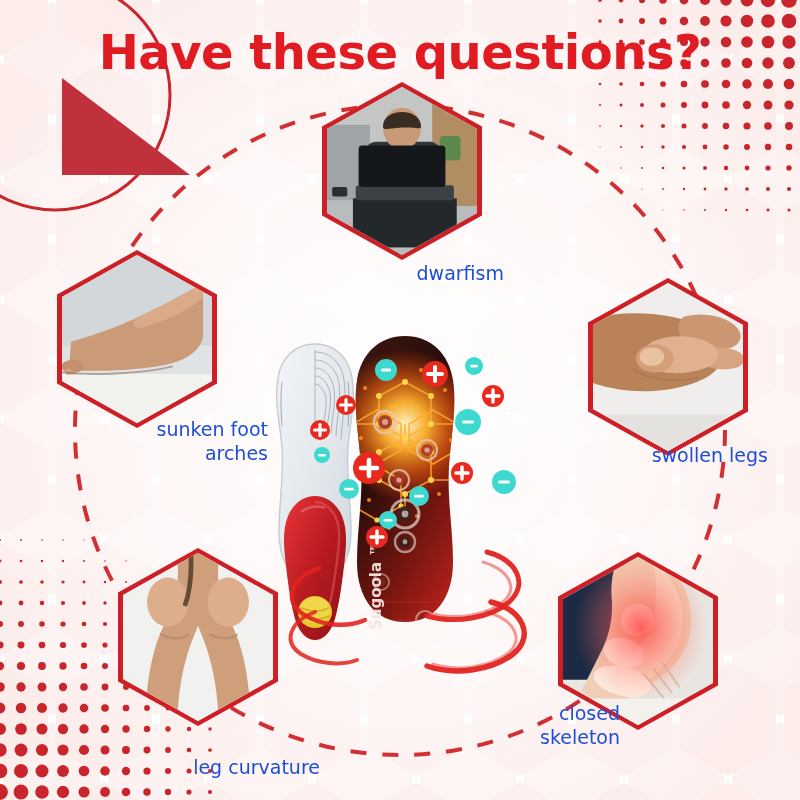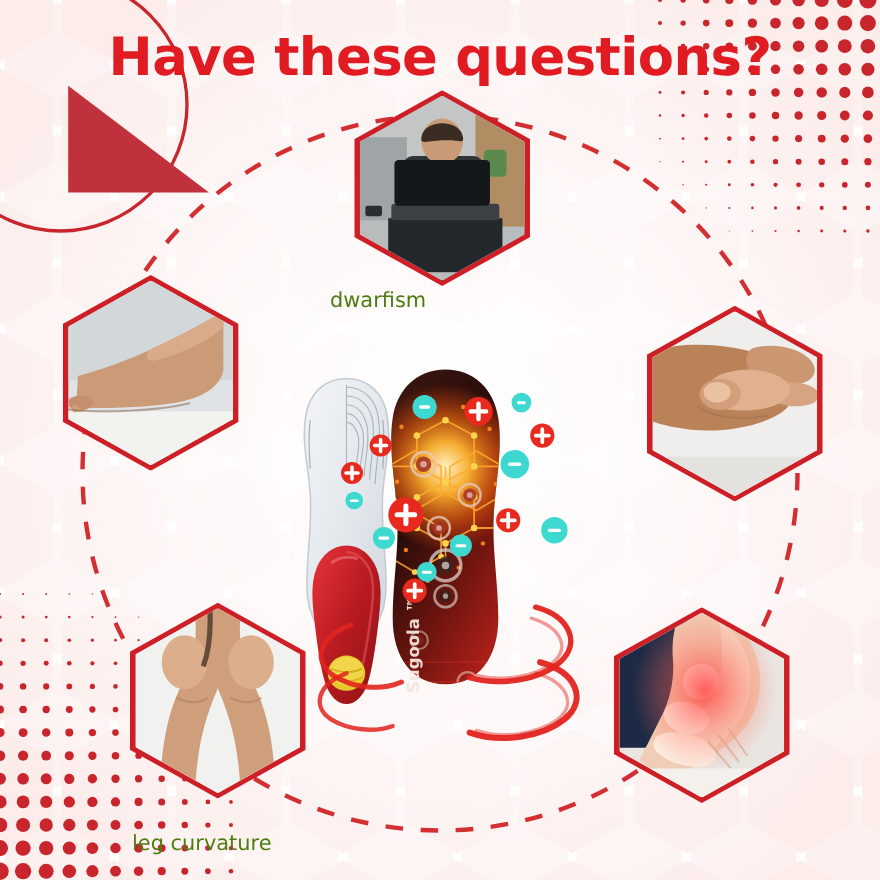--- a/index.html
+++ b/index.html
@@ -42,25 +42,25 @@
     clip-path:polygon(50% 0%,100% 25%,100% 75%,50% 100%,0% 75%,0% 25%);
     overflow:hidden;
     background:#d8d8d8;
   }
   .hex .photo > svg{display:block;width:100%;height:100%;}
 
   
   .lbl{
     position:absolute;
     z-index:30;
-    color:#4d7c0f;
+    color:#1d4ed8;
     font-size:19px;
     line-height:1.25;
     font-family:"DejaVu Sans", sans-serif;
-    text-align:left;
+    text-align:right;
     white-space:pre-line;
   }
 
   
   #product{position:absolute;left:255px;top:330px;width:300px;height:370px;z-index:20;}
   #product svg{display:block;}
 </style>
 </head>
 <body>
 
@@ -369,37 +369,40 @@
         <rect x="0" y="0" width="160" height="96" fill="#d2d7da"></rect>
         <rect x="0" y="126" width="160" height="52" fill="#f2f2ee"></rect>
         <path d="M150 30c-18 10-46 26-78 40-22 10-48 18-62 22l-2 30c26 2 78 0 104-6 22-5 36-16 38-30z" fill="#cb9b78"></path>
         <path d="M150 30c-16 9-40 23-68 35-8 4-8 14 2 12 26-6 58-22 66-33z" fill="#d9ab88"></path>
         <ellipse cx="12" cy="118" rx="12" ry="7" fill="#c58f6d"></ellipse>
         <path d="M8 120c-4 0-6 5-2 7l10-1z" fill="#d3a07c"></path>
         <path d="M0 124c30 4 86 2 118-6" stroke="#8a6a52" stroke-width="2" fill="none" opacity=".55"></path>
       </svg>
     </div>
   </div>
+  <div class="lbl" style="left:64px;top:418px;width:204px;">sunken foot
+arches</div>
 
   <div class="hex" style="left:588px;top:278px;width:160px;height:178px;">
     <div class="frame"></div>
     <div class="photo">
       <svg viewBox="0 0 160 178" preserveAspectRatio="xMidYMid slice">
         <rect width="160" height="178" fill="#efeeec"></rect>
         <rect x="0" y="140" width="160" height="38" fill="#e3e2df"></rect>
         <path d="M-6 40c40-14 96-8 126 8 16 9 22 26 14 40-10 18-56 30-96 26-24-3-44-8-50-16z" fill="#b98258"></path>
         <path d="M96 36c18-6 44-2 56 10 8 8 6 18-4 22-14 6-36 4-48-4-10-7-12-22-4-28z" fill="#cb9672"></path>
         <path d="M120 70c16-4 36 0 40 8 3 7-4 12-14 13-14 2-28-2-32-9-3-6 0-10 6-12z" fill="#d7a482"></path>
         <path d="M64 62c22-10 54-6 66 6 6 6 4 14-6 20-18 10-54 10-68 0-8-6-4-20 8-26z" fill="#e0b08f"></path>
         <ellipse cx="66" cy="80" rx="20" ry="15" fill="#d49e7b"></ellipse>
         <ellipse cx="63" cy="78" rx="13" ry="10" fill="#e9c2a2"></ellipse>
         <path d="M44 92c14 10 44 14 68 8" stroke="#9c6f52" stroke-width="2" fill="none" opacity=".5"></path>
       </svg>
     </div>
   </div>
+  <div class="lbl" style="left:568px;top:444px;width:200px;">swollen legs</div>
 
   <div class="hex" style="left:118px;top:548px;width:160px;height:178px;">
     <div class="frame"></div>
     <div class="photo">
       <svg viewBox="0 0 160 178" preserveAspectRatio="xMidYMid slice">
         <rect width="160" height="178" fill="#f1f1ef"></rect>
         <path d="M56 -6c6 30 2 54-10 78-12 24-20 52-22 106h34c2-46 10-72 20-96 10-24 14-52 10-88z" fill="#cf9e7b"></path>
         <path d="M104 -6c-6 30-2 54 10 78 12 24 20 52 22 106h-34c-2-46-10-72-20-96-10-24-14-52-10-88z" fill="#cf9e7b"></path>
         <ellipse cx="48" cy="52" rx="22" ry="26" fill="#dcae8c"></ellipse>
         <ellipse cx="112" cy="52" rx="22" ry="26" fill="#dcae8c"></ellipse>
@@ -430,20 +433,22 @@
         <path d="M56 86c12-2 26 4 30 14 3 9-4 16-14 17-12 1-26-6-28-16-2-8 4-14 12-15z" fill="#fff5ec" opacity=".9"></path>
         <path d="M44 116c16-4 40 4 48 16 4 7 0 14-10 16-16 3-42-6-48-18-3-7 2-12 10-14z" fill="#fdf0e4" opacity=".9"></path>
         <g stroke="#d9bda6" stroke-width="2" opacity=".9" fill="none">
           <path d="M86 124l22 26M96 118l20 26M106 112l18 26"></path>
         </g>
         <rect width="160" height="178" fill="url(#painglow)"></rect>
         <path d="M0 150h160v28H0z" fill="#f4f1ed"></path>
       </svg>
     </div>
   </div>
+  <div class="lbl" style="left:440px;top:702px;width:180px;">closed
+skeleton</div>
 
   <div id="product">
     <svg viewBox="0 0 300 370" width="300" height="370">
       <defs>
         <linearGradient id="gelGrad" x1="0" y1="0" x2="1" y2="1">
           <stop offset="0%" stop-color="#f3f5f7"></stop>
           <stop offset="55%" stop-color="#e2e7ec"></stop>
           <stop offset="100%" stop-color="#cfd6dd"></stop>
         </linearGradient>
         <linearGradient id="archGrad" x1="0" y1="0" x2="1" y2="1">

